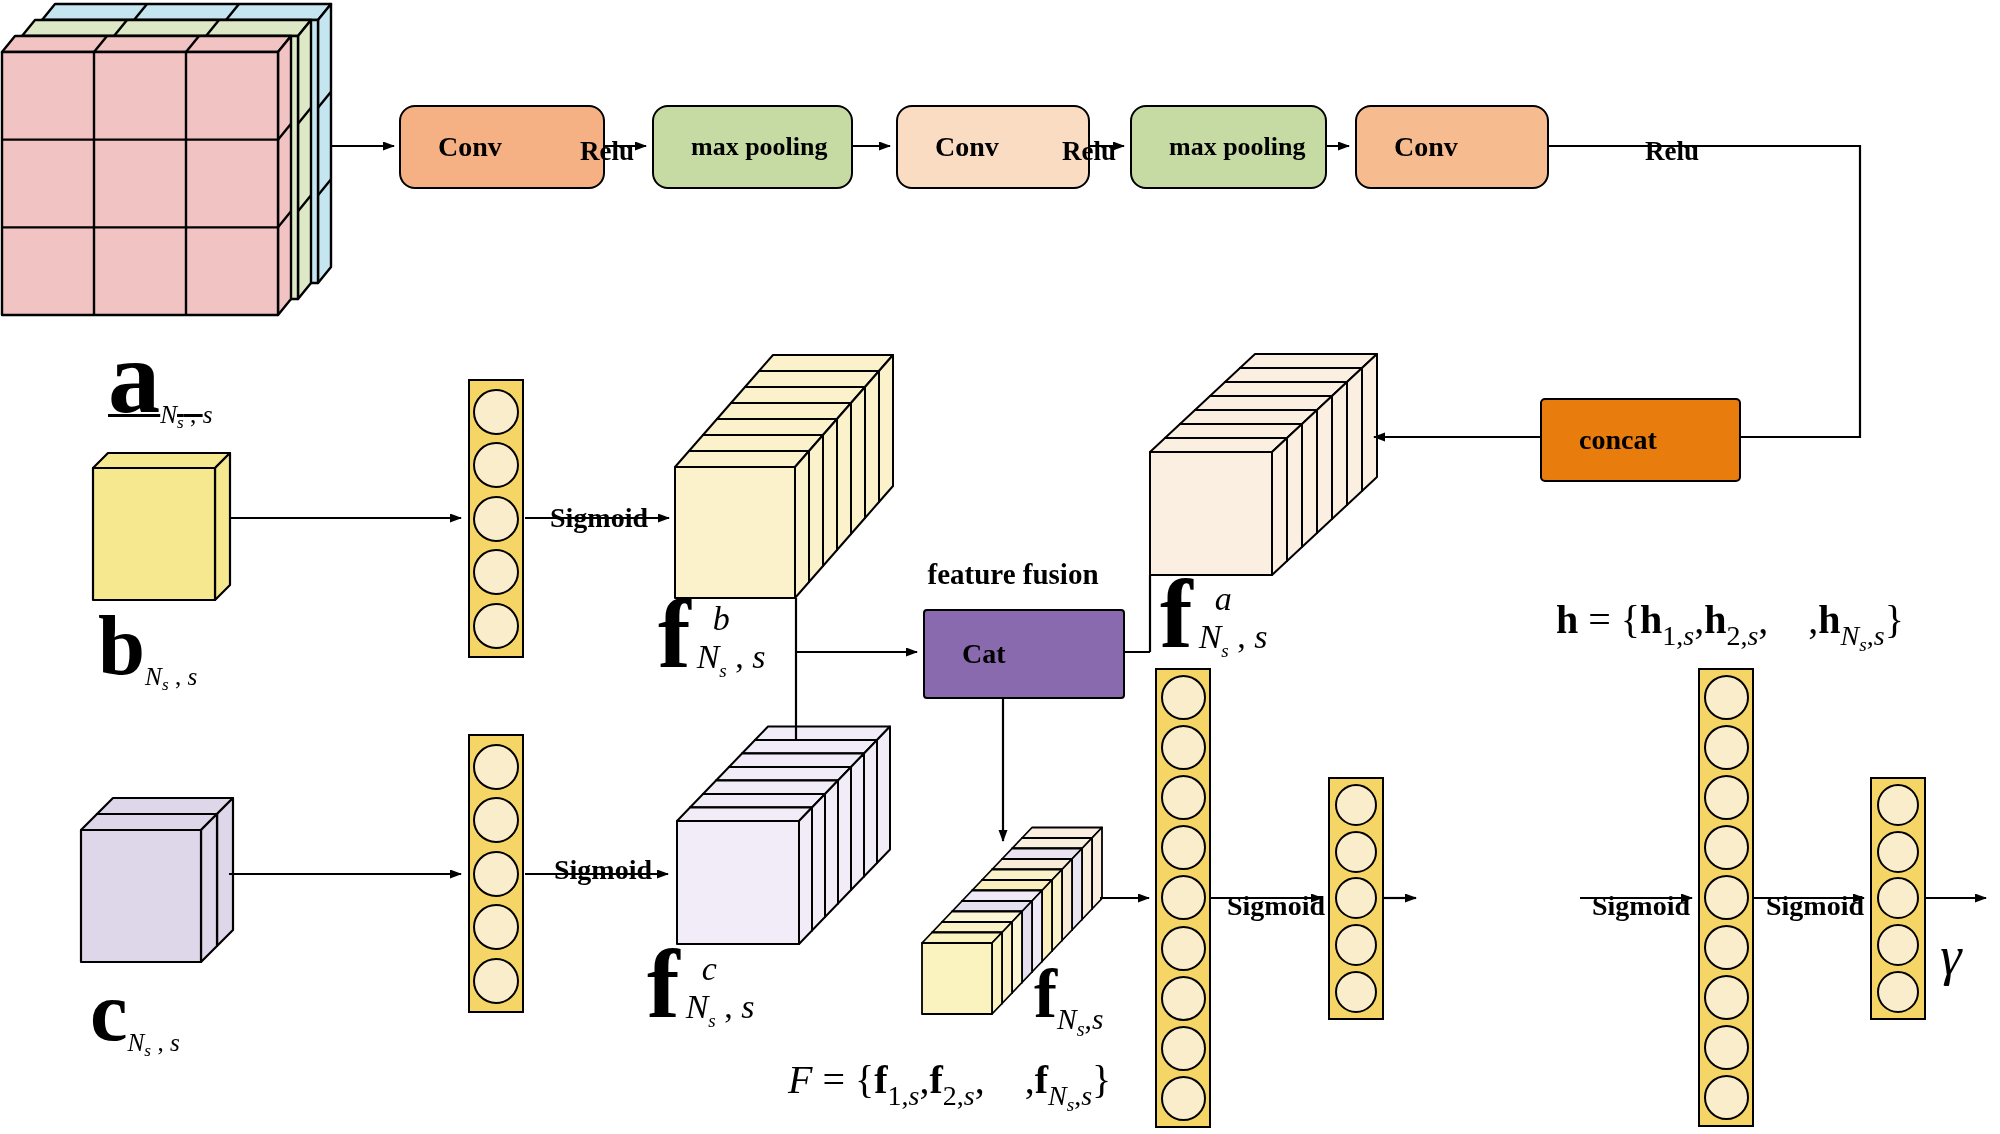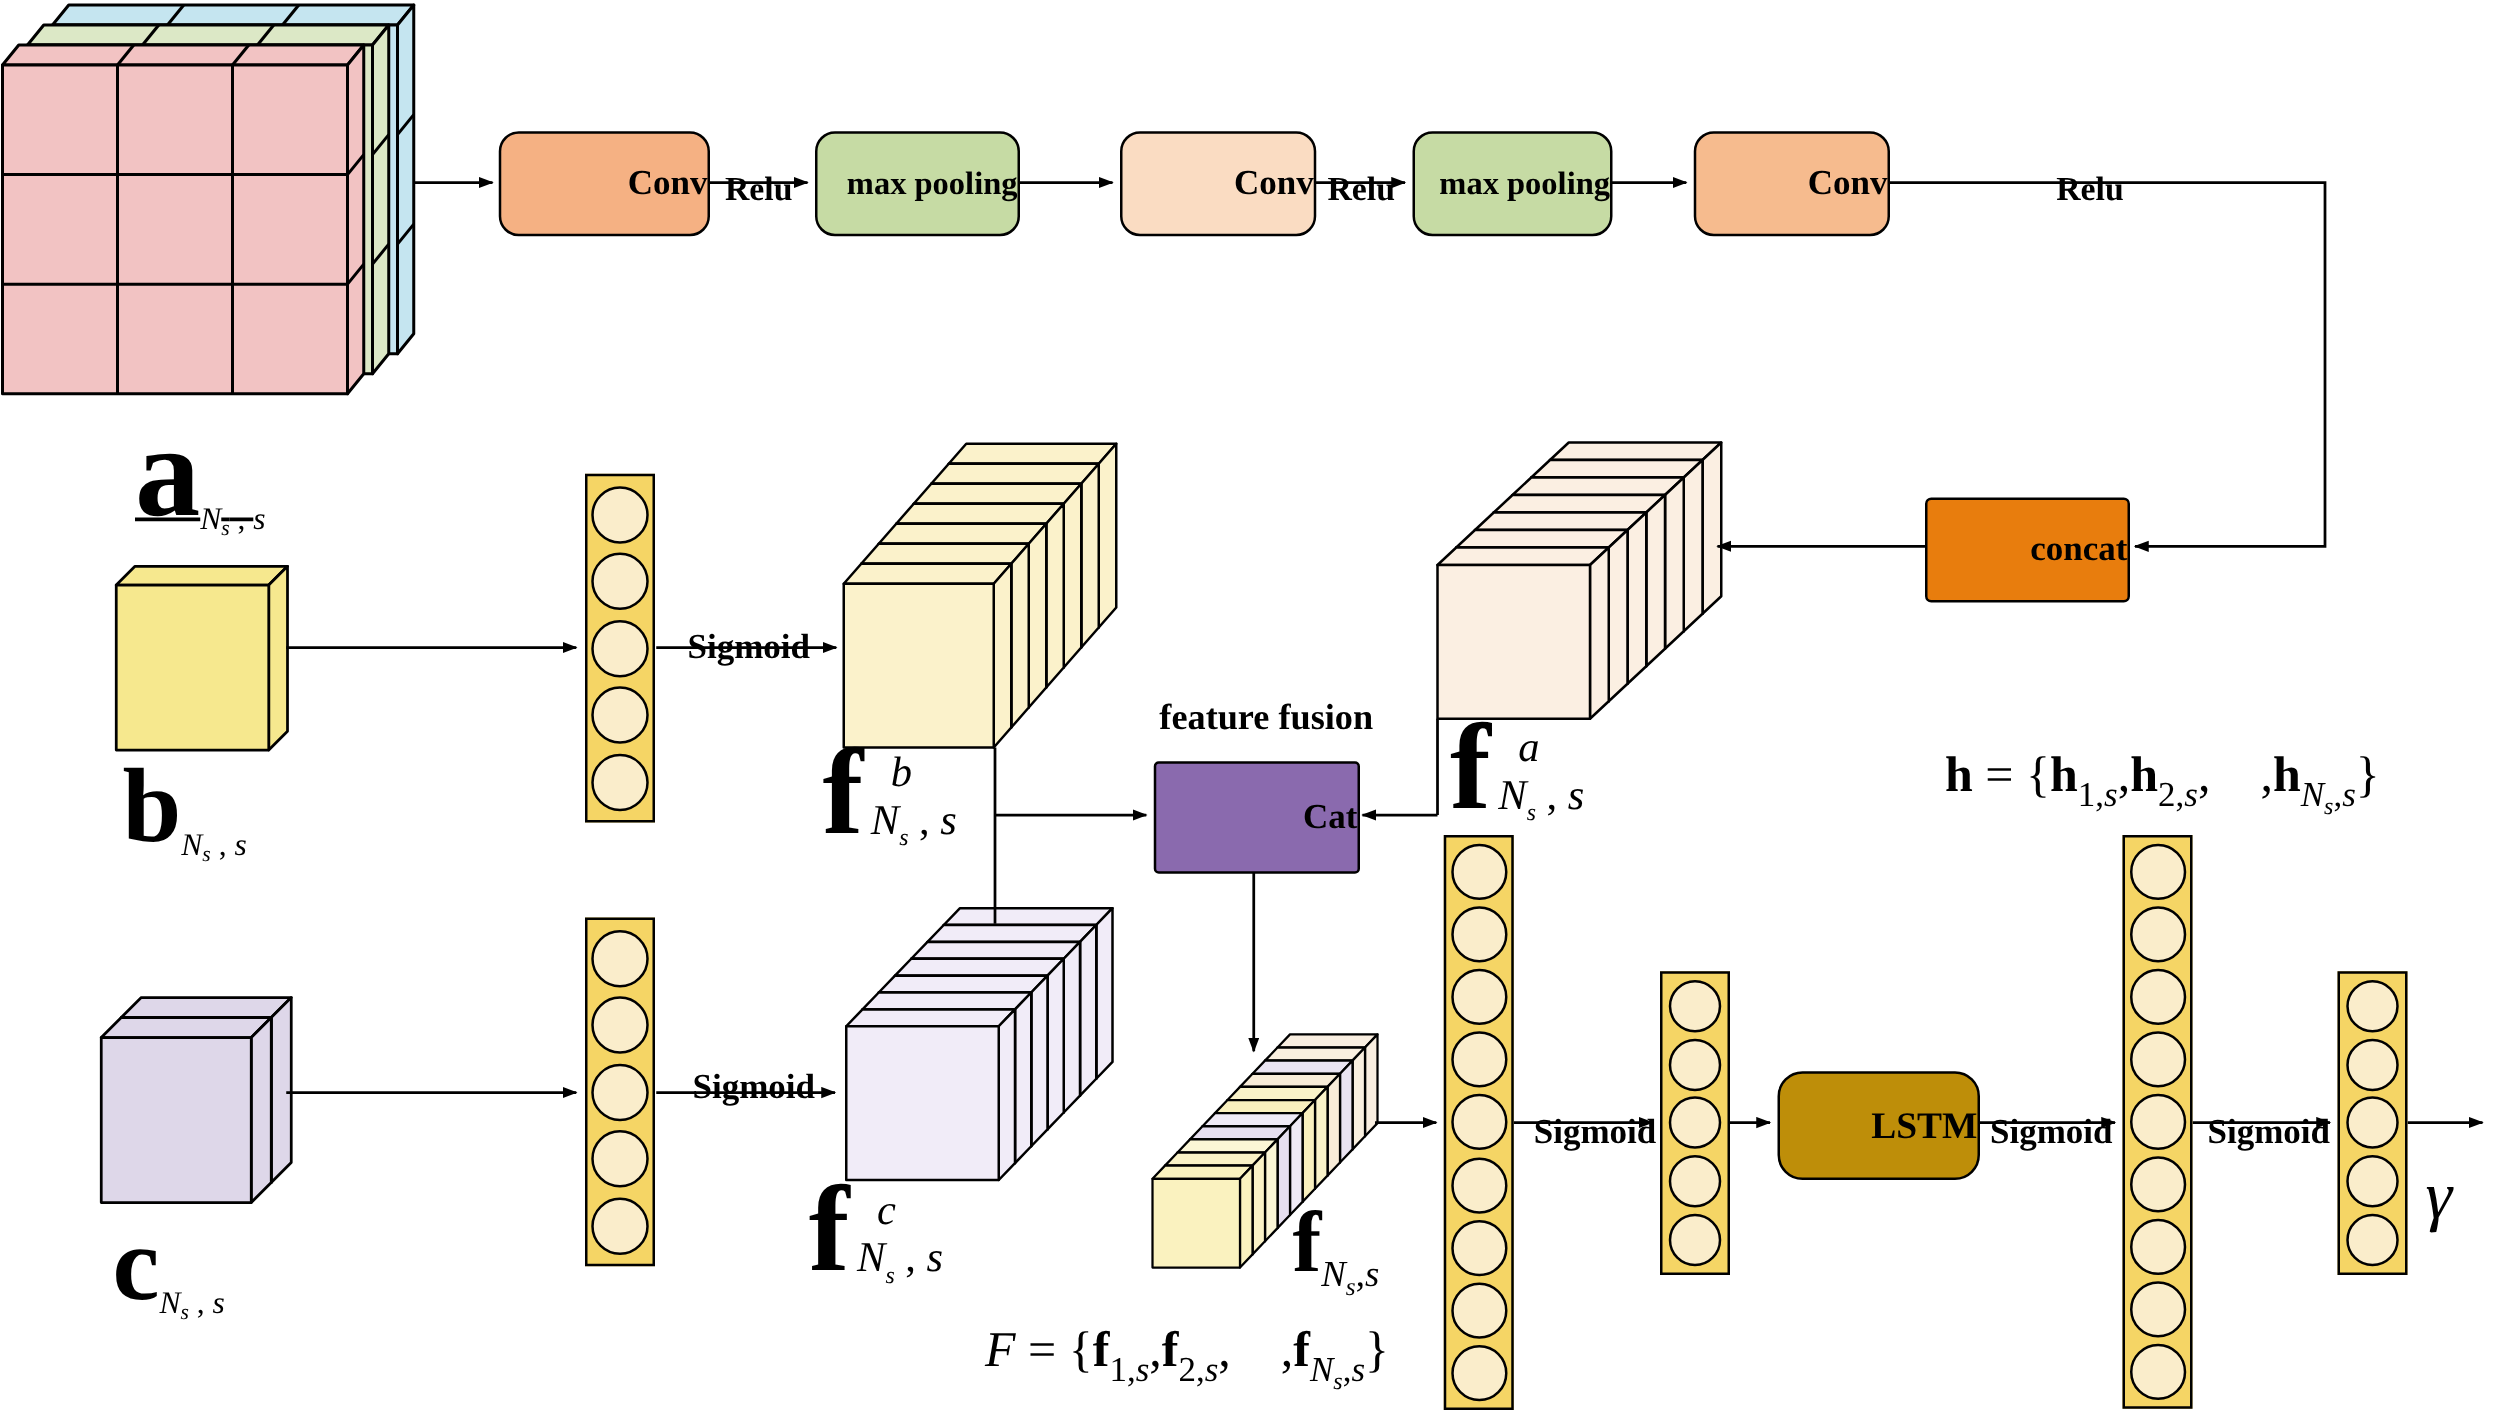--- a/index.html
+++ b/index.html
@@ -1,22 +1,22 @@
 <!DOCTYPE html>
 <html style="--stroke: #000000; --conv-dark: #F5B183; --conv-light: #FADCC2; --conv-mid: #F6BB8E; --pool-green: #C6DBA4; --concat-orange: #E87D0D; --cat-purple: #8A6AAE; --lstm-gold: #BE8E09; --column-fill: #F5D565; --circle-fill: #FAEDCB; --cube-a-front: #F2C3C3; --cube-a-mid: #DCE8C6; --cube-a-back: #C5E5F0; --cube-b: #F6E88E; --cube-c: #DED7E9; --stack-fb: #FBF2CB; --stack-fc: #F1ECF8; --stack-fa: #FBEFE2;"><head>
 <meta charset="utf-8">
 <style>
   html,body{margin:0;padding:0;background:#fff;}
   #canvas{position:relative;width:2000px;height:1134px;background:#fff;overflow:hidden;
           font-family:"Liberation Serif","DejaVu Serif",serif;color:#000;}
   #diagram{position:absolute;left:0;top:0;z-index:0;}
 
   .node{position:absolute;z-index:2;border:2.5px solid #000;border-radius:16px;
-        display:flex;align-items:center;justify-content:flex-end;
-        font-weight:700;font-size:28px;line-height:1;}
+        display:flex;align-items:center;justify-content:flex-start;
+        font-weight:700;font-size:28px;line-height:1;padding-left:37px;}
   #box-conv1{left:399px;top:105px;width:165px;height:80px;background:var(--conv-dark);}
   #box-pool1{left:652px;top:105px;width:160px;height:80px;background:var(--pool-green);font-size:26px;}
   #box-conv2{left:896px;top:105px;width:153px;height:80px;background:var(--conv-light);}
   #box-pool2{left:1130px;top:105px;width:156px;height:80px;background:var(--pool-green);font-size:26px;}
   #box-conv3{left:1355px;top:105px;width:153px;height:80px;background:var(--conv-mid);}
   #box-concat{left:1540px;top:398px;width:160px;height:80px;background:var(--concat-orange);border-radius:5px;}
   #box-cat{left:923px;top:609px;width:161px;height:86px;background:var(--cat-purple);border-radius:4px;}
   #box-lstm{left:1422px;top:857px;width:158px;height:83px;background:var(--lstm-gold);border-radius:20px;font-size:30px;}
 
   .clabel{position:absolute;z-index:2;transform:translateX(-50%);white-space:nowrap;
@@ -270,23 +270,20 @@
     </div>
   <div class="node" id="box-conv3">
       <span>Conv</span>
     </div>
   <div class="node" id="box-concat">
       <span>concat</span>
     </div>
   <div class="node" id="box-cat">
       <span>Cat</span>
     </div>
-  <div class="node" id="box-lstm">
-      <span>LSTM</span>
-    </div>
 
   <div class="clabel" id="lbl-relu1">Relu</div>
   <div class="clabel" id="lbl-relu2">Relu</div>
   <div class="clabel" id="lbl-relu3">Relu</div>
   <div class="clabel" id="lbl-sigb">Sigmoid</div>
   <div class="clabel" id="lbl-sigc">Sigmoid</div>
   <div class="clabel" id="lbl-sig1">Sigmoid</div>
   <div class="clabel" id="lbl-sig2">Sigmoid</div>
   <div class="clabel" id="lbl-sig3">Sigmoid</div>
   <div class="clabel" id="lbl-ff">feature fusion</div>

